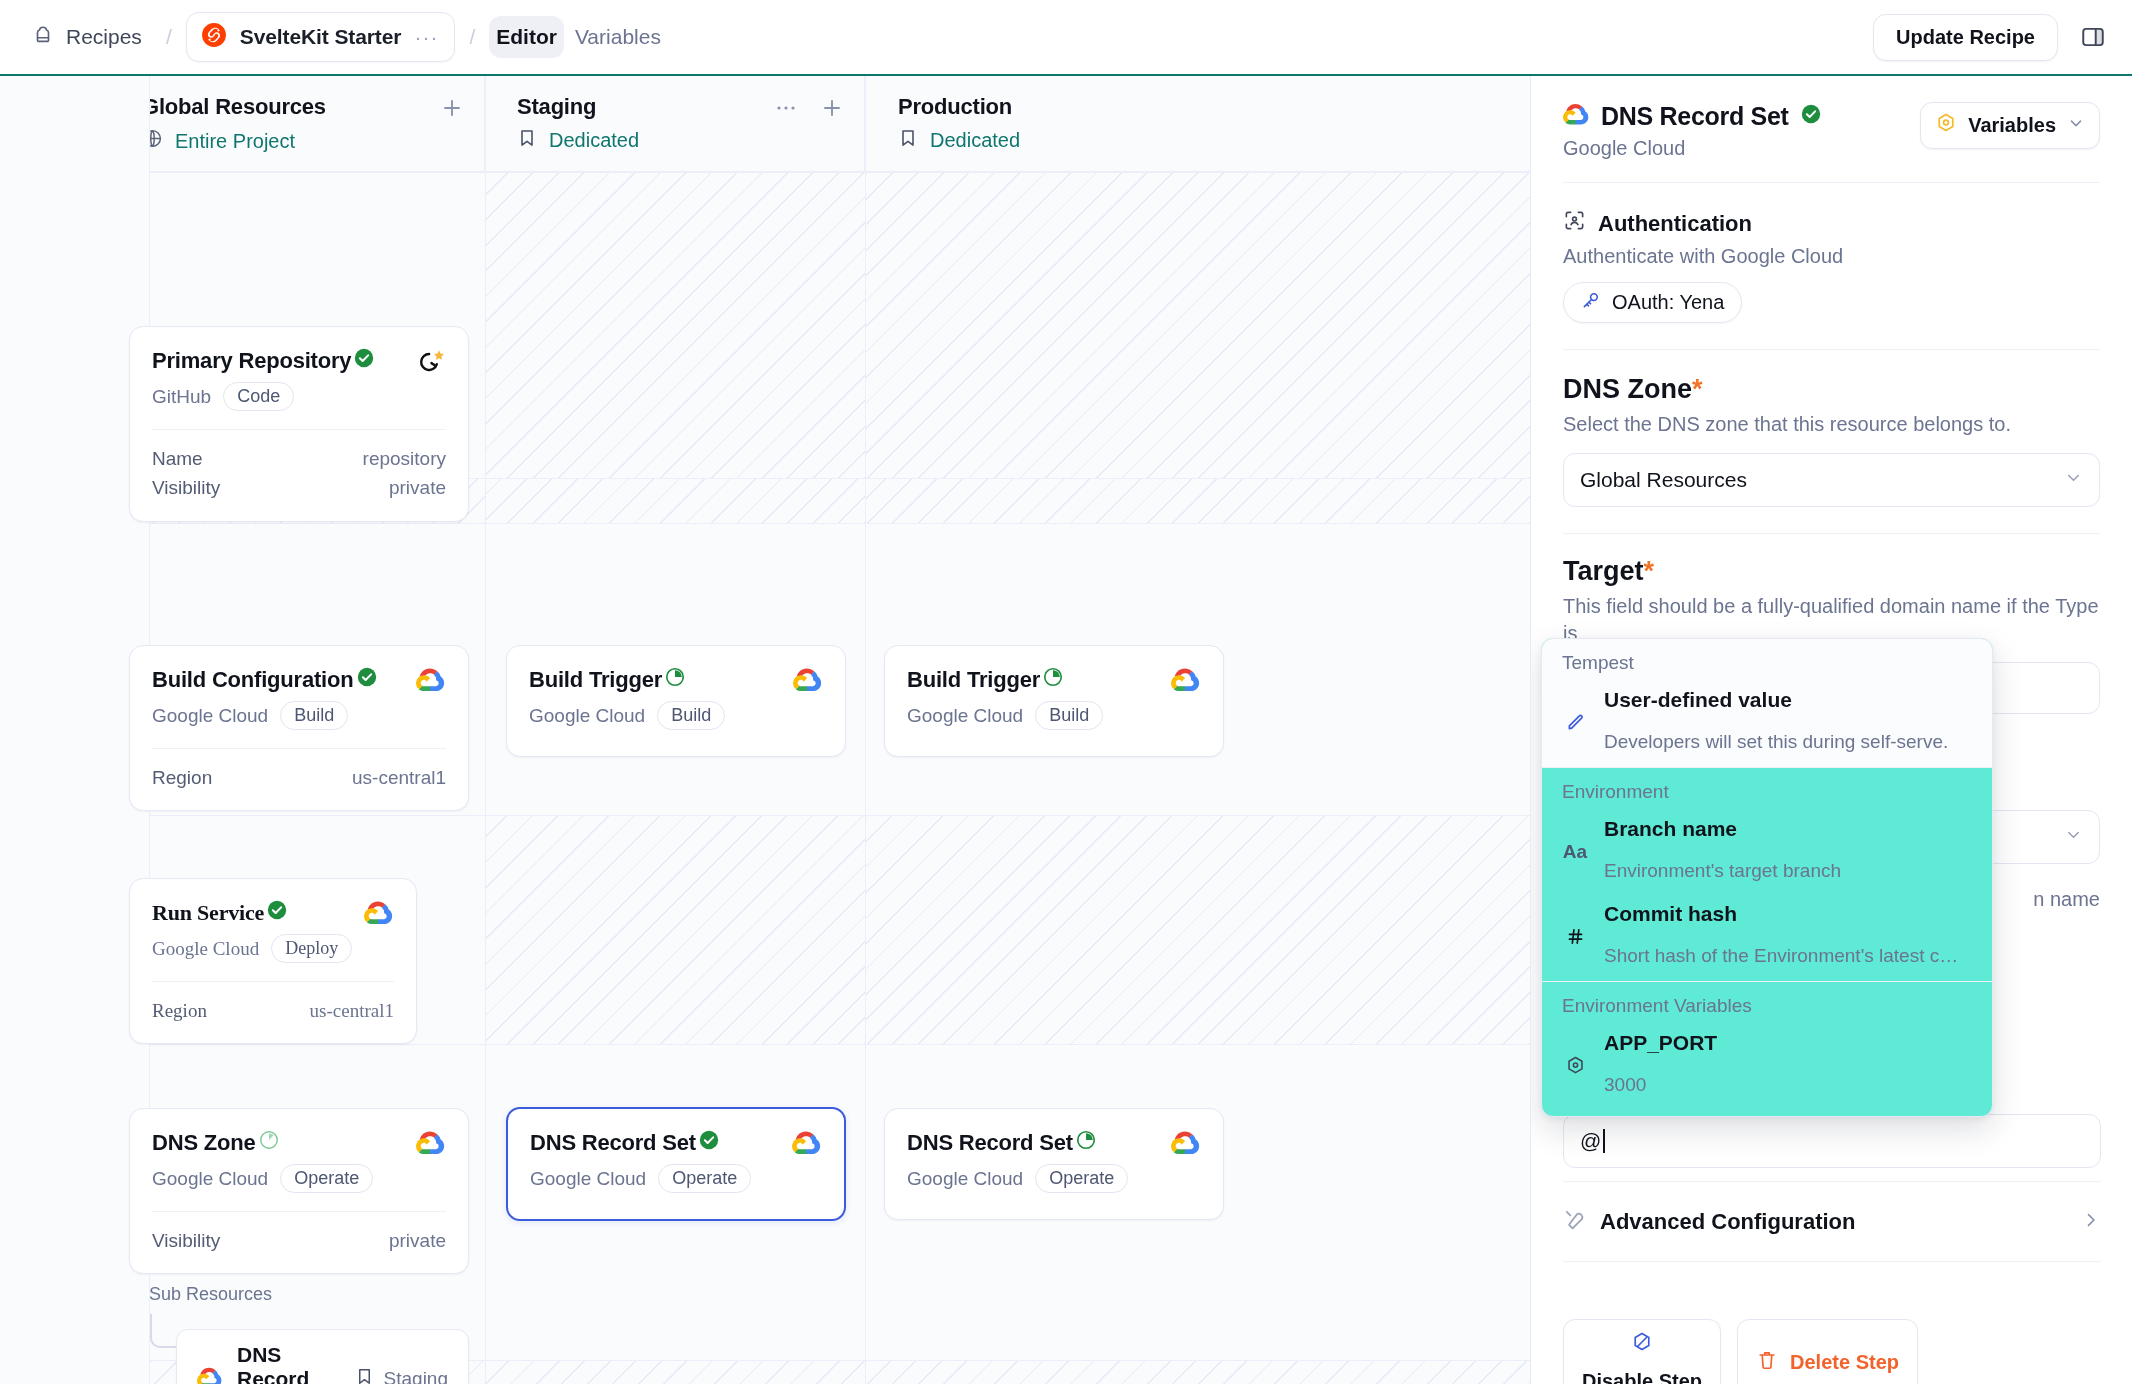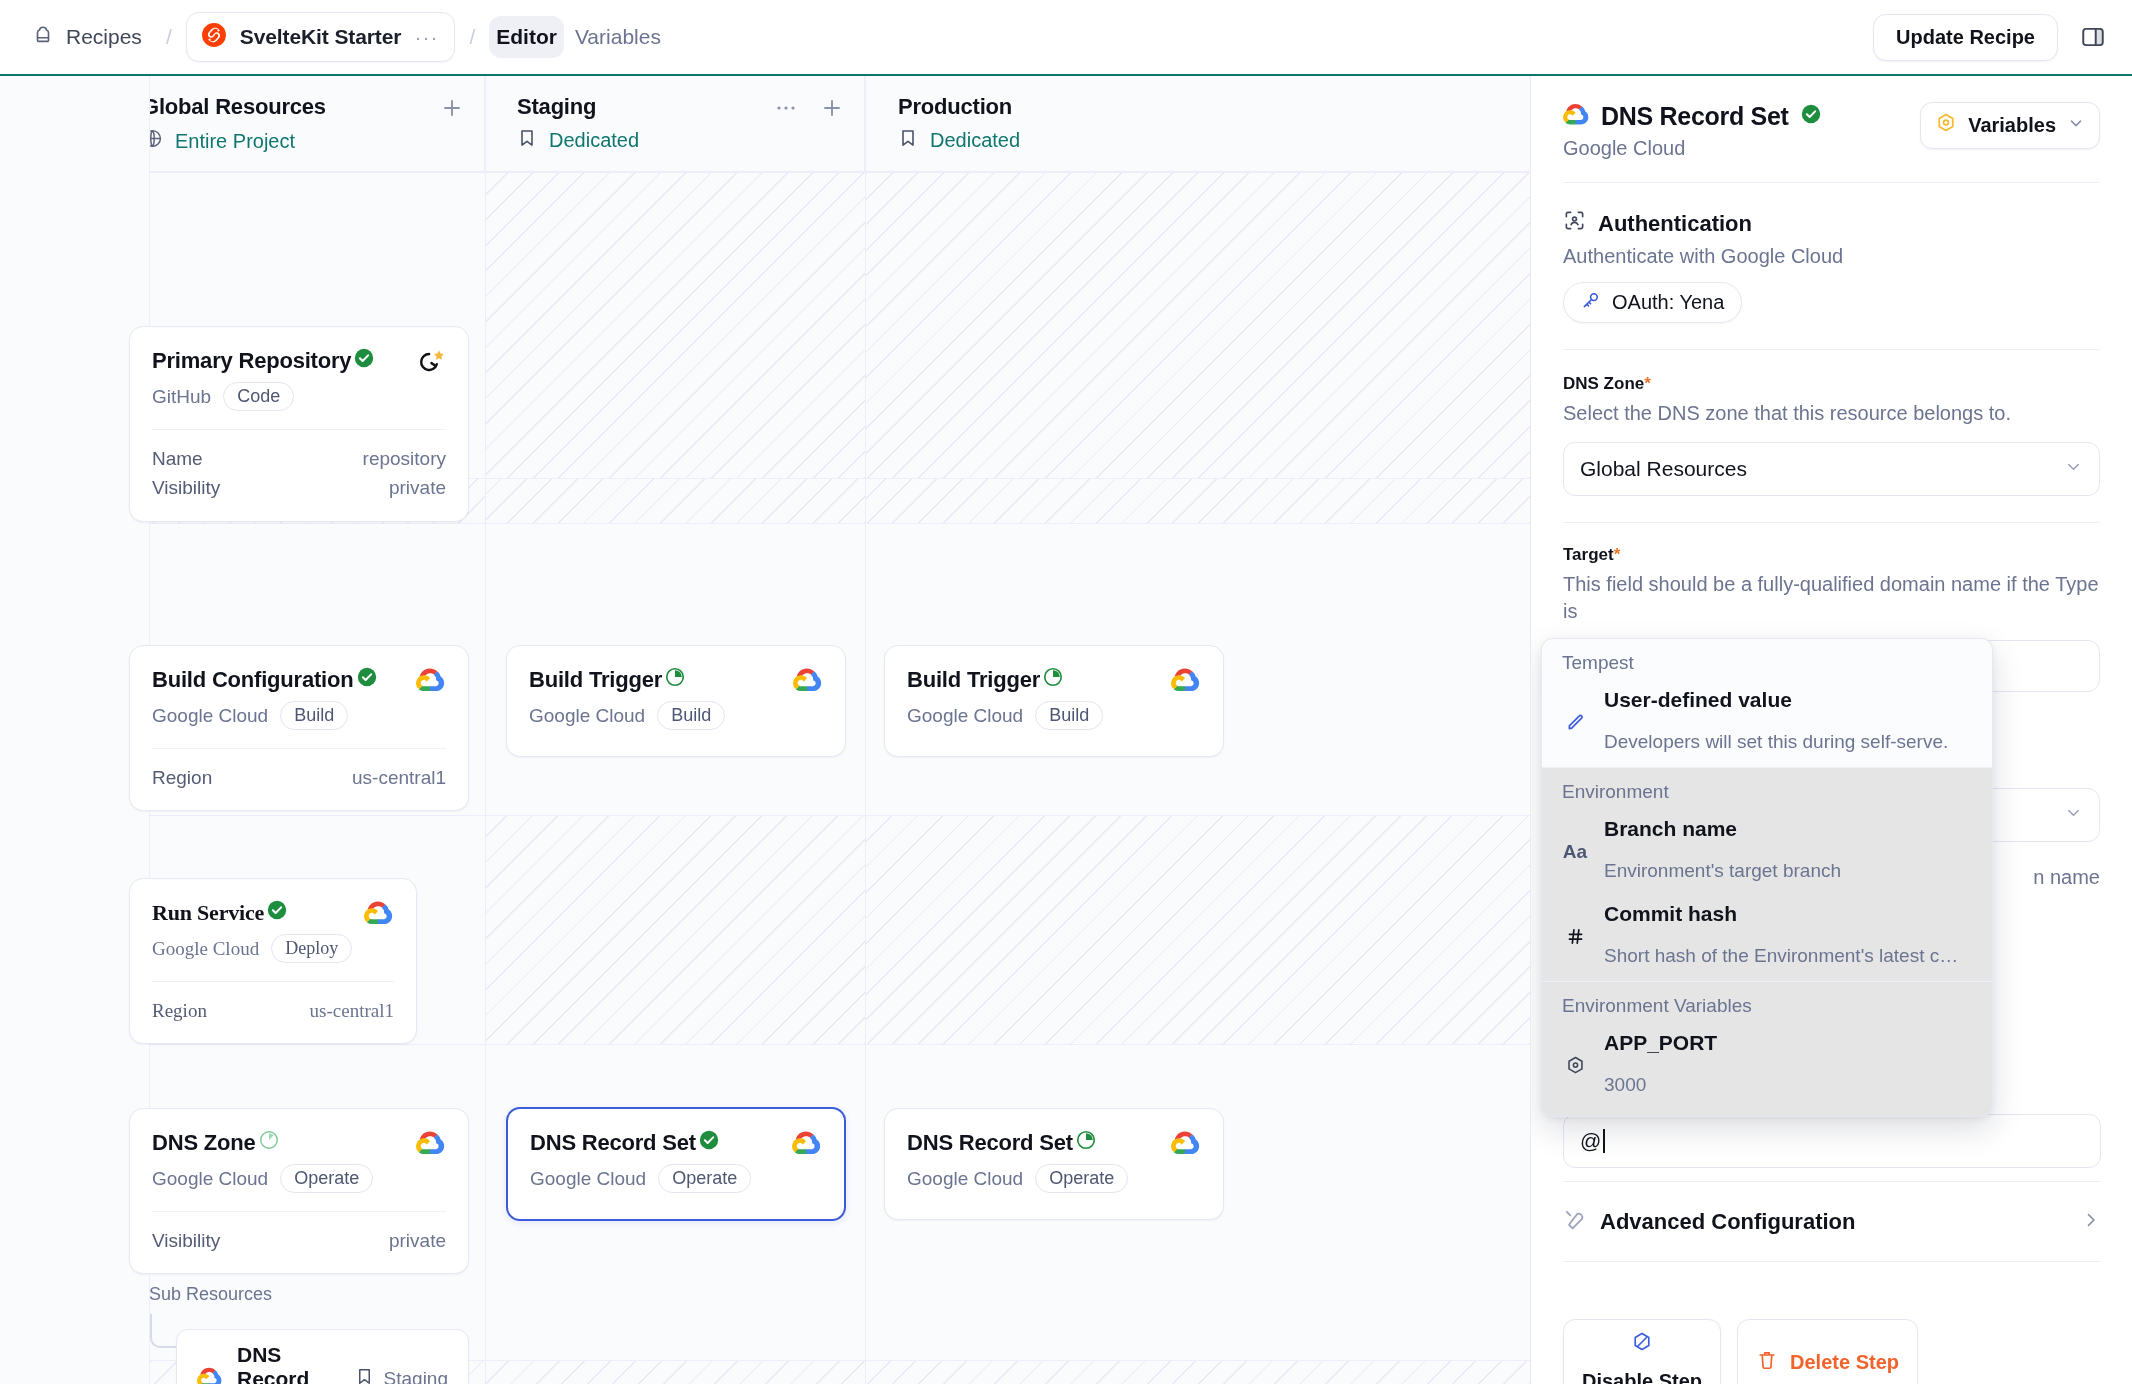--- a/index.html
+++ b/index.html
@@ -136,21 +136,21 @@
   }
   .p-rule { height: 1px; background: #eef0f8; margin: 22px 0 0; }
   .sec-title { display: flex; align-items: center; gap: 12px; font-size: 22px; font-weight: 700; color: #10131c; }
   .sec-desc { font-size: 20px; color: #6b7490; margin-top: 7px; }
   .pill-auth {
     display: inline-flex; align-items: center; gap: 11px; margin-top: 14px;
     border: 1px solid #e4e6f2; border-radius: 999px; padding: 7px 17px;
     font-size: 20px; color: #10131c; background: #fff; cursor: pointer;
     box-shadow: 0 1px 2px rgba(16,24,40,.04);
   }
-  .f-label { font-size: 17px; font-weight: 700; color: #10131c; }
+  .f-label { font-size: 27px; font-weight: 700; color: #10131c; }
   .req { color: #f07427; }
   .f-desc { font-size: 20px; color: #6b7490; margin-top: 6px; line-height: 1.38; }
   .f-select, .f-input {
     margin-top: 14px; width: 100%; height: 54px;
     border: 1px solid #e4e6f2; border-radius: 12px; background: #fff;
     display: flex; align-items: center; padding: 0 16px; font-size: 21px; color: #10131c;
     cursor: pointer; font-family: inherit;
   }
   .f-select .chev { margin-left: auto; color: #9aa1b8; }
   .caret { display: inline-block; width: 2px; height: 24px; background: #10131c; margin-left: 2px; vertical-align: -4px; }
@@ -165,21 +165,21 @@
     border: 1px solid #e4e6f2; border-radius: 12px; padding: 11px 18px;
     font-size: 20px; font-weight: 700; background: #fff; cursor: pointer;
     box-shadow: 0 1px 2px rgba(16,24,40,.04); font-family: inherit;
   }
   .btn-foot.disable { color: #10131c; flex-direction: column; }
   .btn-foot.delete { color: #f2622a; }
 
   
   #combo {
     position: absolute; z-index: 60;
-    width: 452px; background: #e5e5e5;
+    width: 452px; background: #5eead4;
     border: 1px solid #e6e8f4; border-radius: 12px;
     box-shadow: 0 12px 32px rgba(16,24,40,.14), 0 2px 6px rgba(16,24,40,.06);
     overflow: hidden;
   }
   .dd-group { font-size: 19px; color: #6b7490; padding: 13px 20px 8px; }
   .dd-item { display: flex; gap: 16px; padding: 6px 20px 14px; cursor: pointer; }
   .dd-item .ico { width: 26px; flex: 0 0 26px; display:flex; align-items:center; justify-content:center; color:#3b5bdb; padding-top: 4px;}
   .dd-item .t { font-size: 21px; font-weight: 700; color: #10131c; }
   .dd-item .d { font-size: 19px; color: #6b7490; margin-top: 19px; white-space: nowrap; overflow: hidden; text-overflow: ellipsis; max-width: 360px;}
   .dd-sep { height: 1px; background: #eef0f8; }

